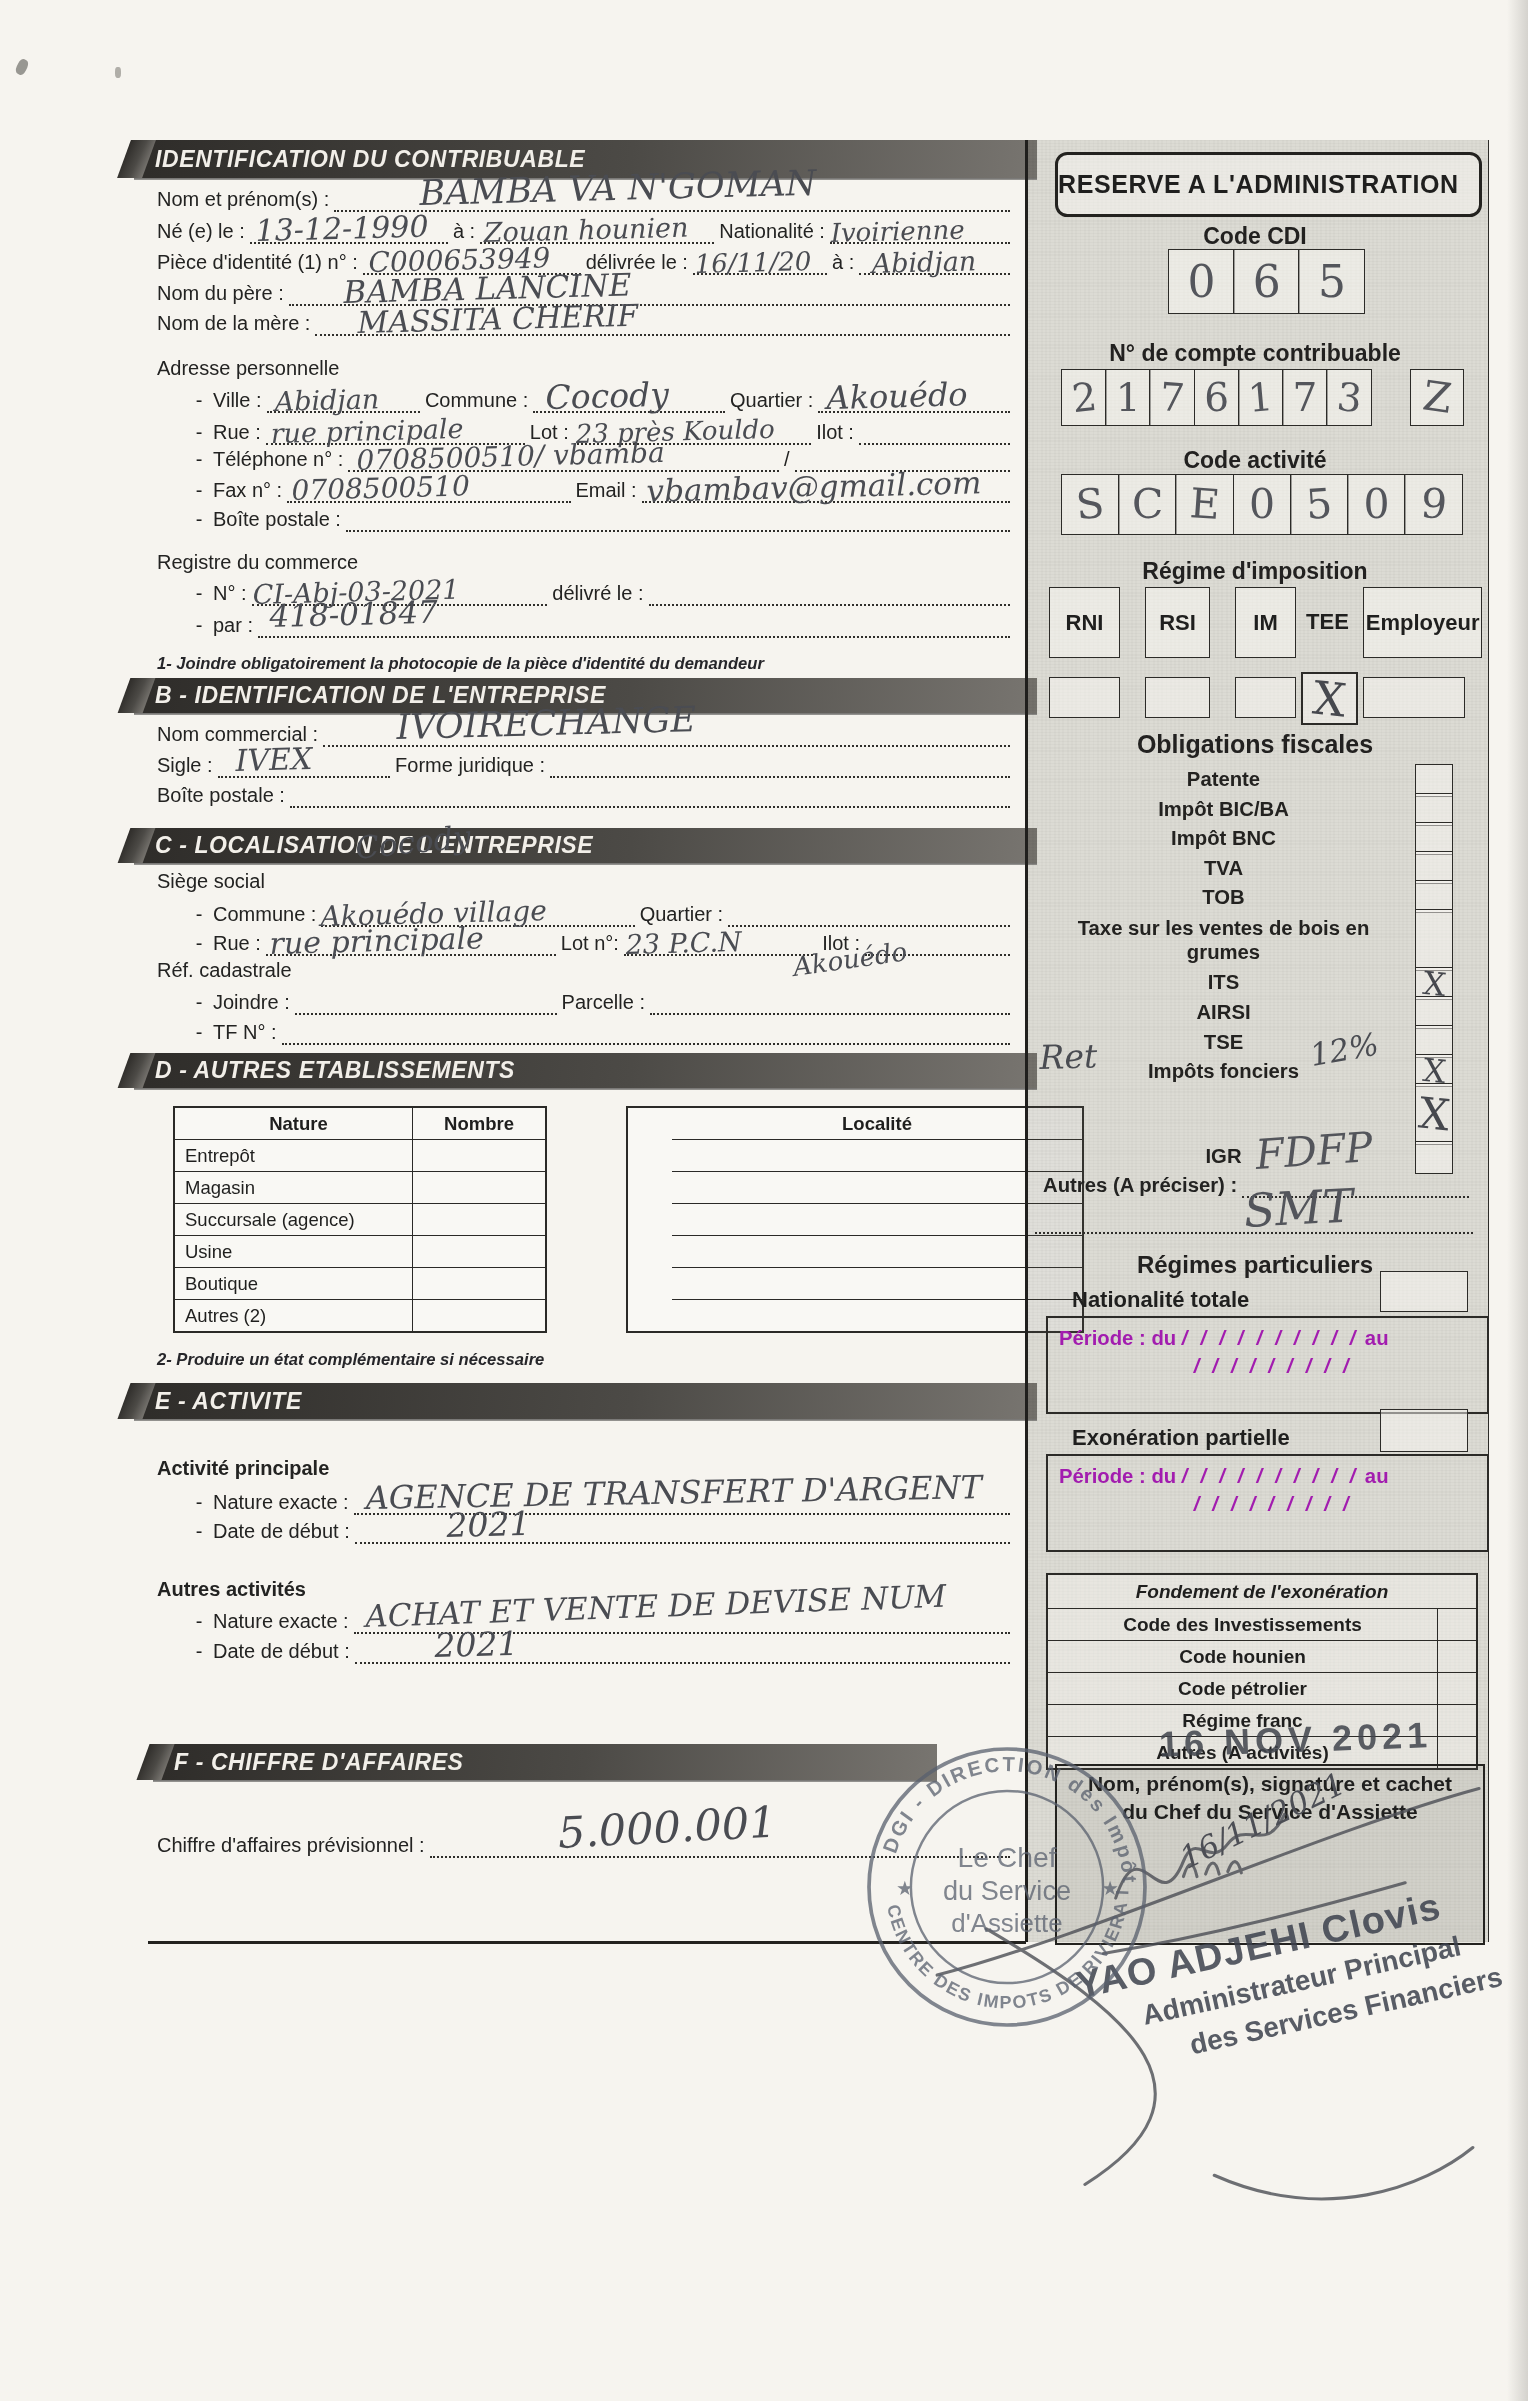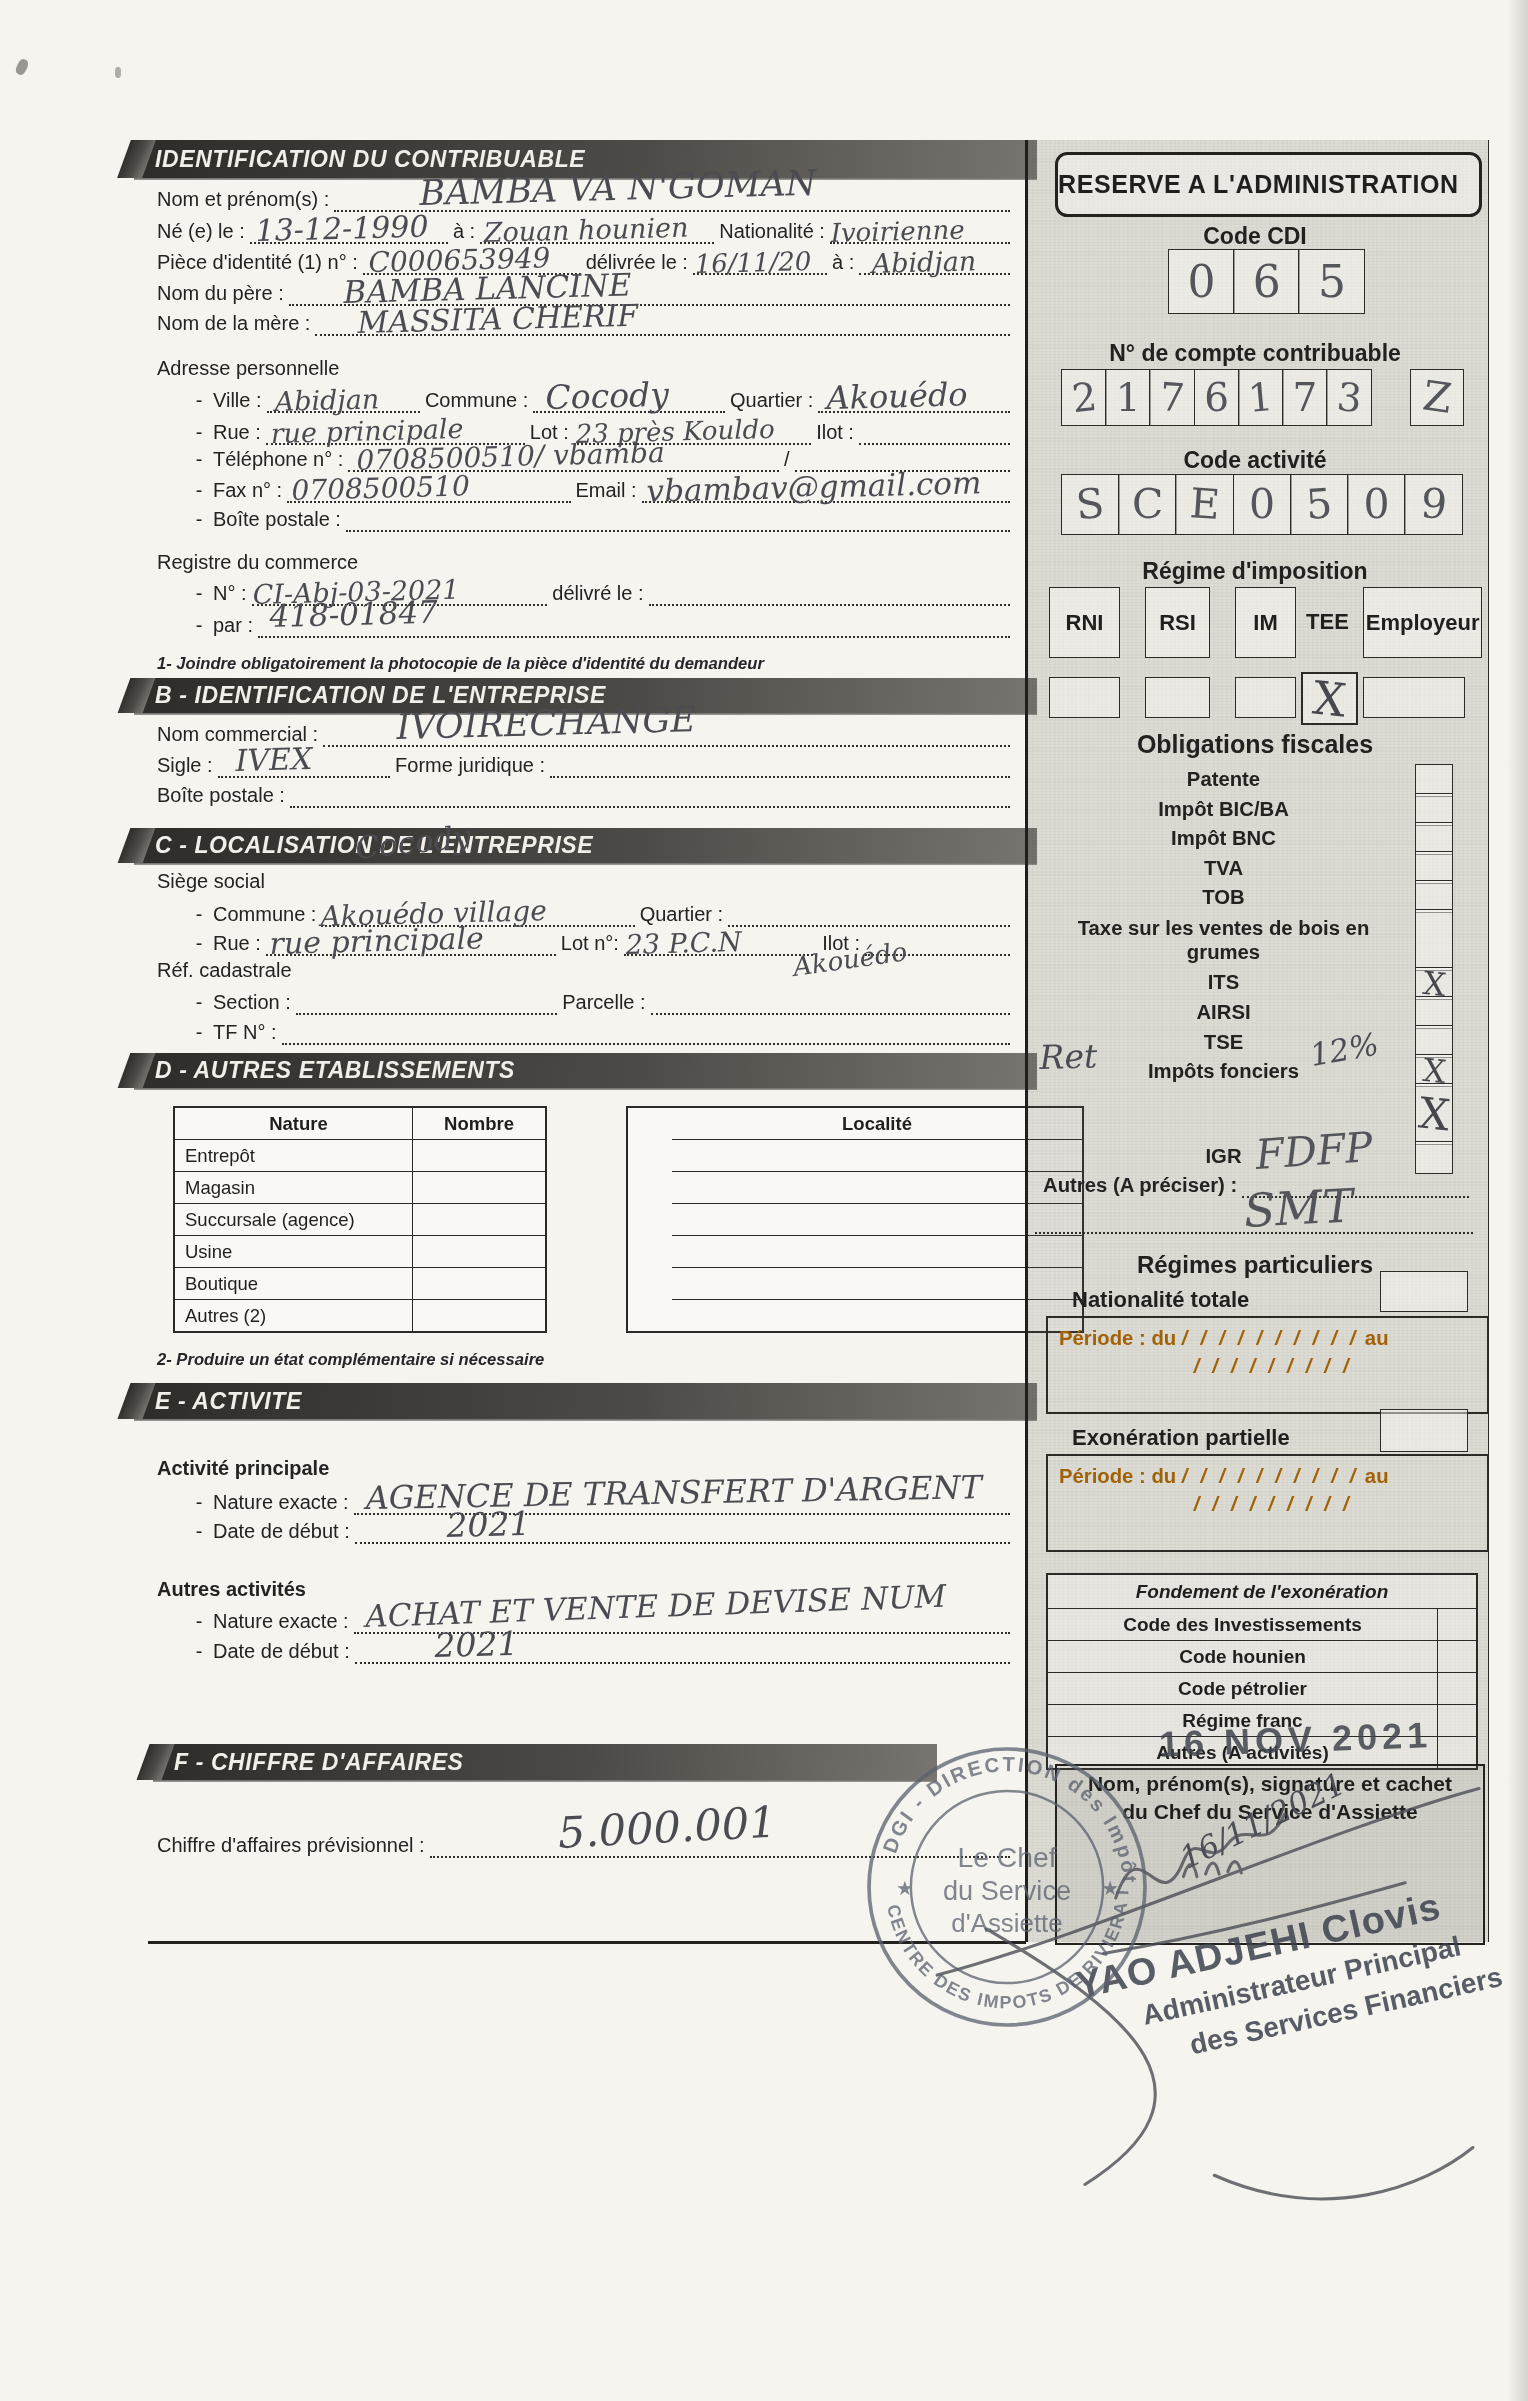--- a/index.html
+++ b/index.html
@@ -37,21 +37,21 @@
                           repeating-linear-gradient(90deg,rgba(0,0,0,.02) 0 1.8px,transparent 1.8px 4.3px);}
   .admlabel{font-weight:bold;font-size:23px;text-align:center;color:#222120;}
   .boxes{display:flex;}
   .box{border:1.8px solid #2c2b28;background:rgba(250,248,243,.55);display:flex;align-items:center;justify-content:center;}
   .hwbig{font-family:"DejaVu Serif",serif;color:#54565c;line-height:1;}
   .obl{position:absolute;display:flex;align-items:center;justify-content:center;text-align:center;
        font-size:20.3px;font-weight:bold;color:#232220;white-space:normal;line-height:1.15;}
   .oblbox{position:absolute;border:1.8px solid #2c2b28;background:rgba(250,248,243,.5);
           display:flex;align-items:center;justify-content:center;}
   .mark{font-family:"DejaVu Serif",serif;font-size:32px;color:#46484e;transform:rotate(6deg);}
-  .perbox{border:2.5px solid #2c2b28;font-size:20.3px;font-weight:bold;color:#a16207;}
+  .perbox{border:2.5px solid #2c2b28;font-size:20.3px;font-weight:bold;color:#a21caf;}
   .slashes{font-style:italic;letter-spacing:3.7px;font-weight:bold;}
   .fondrow{display:flex;border-top:1.8px solid #2b2a27;height:31px;font-size:19px;font-weight:bold;}
   .fondlbl{flex:1 1 auto;display:flex;align-items:center;justify-content:center;}
   .fondbox{flex:0 0 38px;border-left:1.8px solid #2b2a27;}
   .stampTxt{color:#3d424e;font-weight:bold;opacity:.85;}
 </style>
 </head>
 <body>
 
 <div class="page">
@@ -251,21 +251,21 @@
       </span>
     <span class="lbl">Ilot :</span>
     <span class="fill" style="flex-grow:.6"></span>
   </div>
   <span class="abs hw" style="left:795px;top:954px;font-size:26px;transform:rotate(-8deg)">Akouédo</span>
 
   <div class="abs heading" style="left:157px;top:959px;">Réf. cadastrale</div>
 
   <div class="abs row" style="left:185px;top:988px;width:830px">
     <span class="dash">-</span>
-    <span class="lbl">Section :</span>
+    <span class="lbl">Joindre :</span>
     <span class="fill" style="flex-grow:.8"></span>
     <span class="lbl">Parcelle :</span>
     <span class="fill" style="flex-grow:1.1"></span>
   </div>
 
   <div class="abs row" style="left:185px;top:1018px;width:830px">
     <span class="dash">-</span>
     <span class="lbl">TF N° :</span>
     <span class="fill"></span>
   </div>

